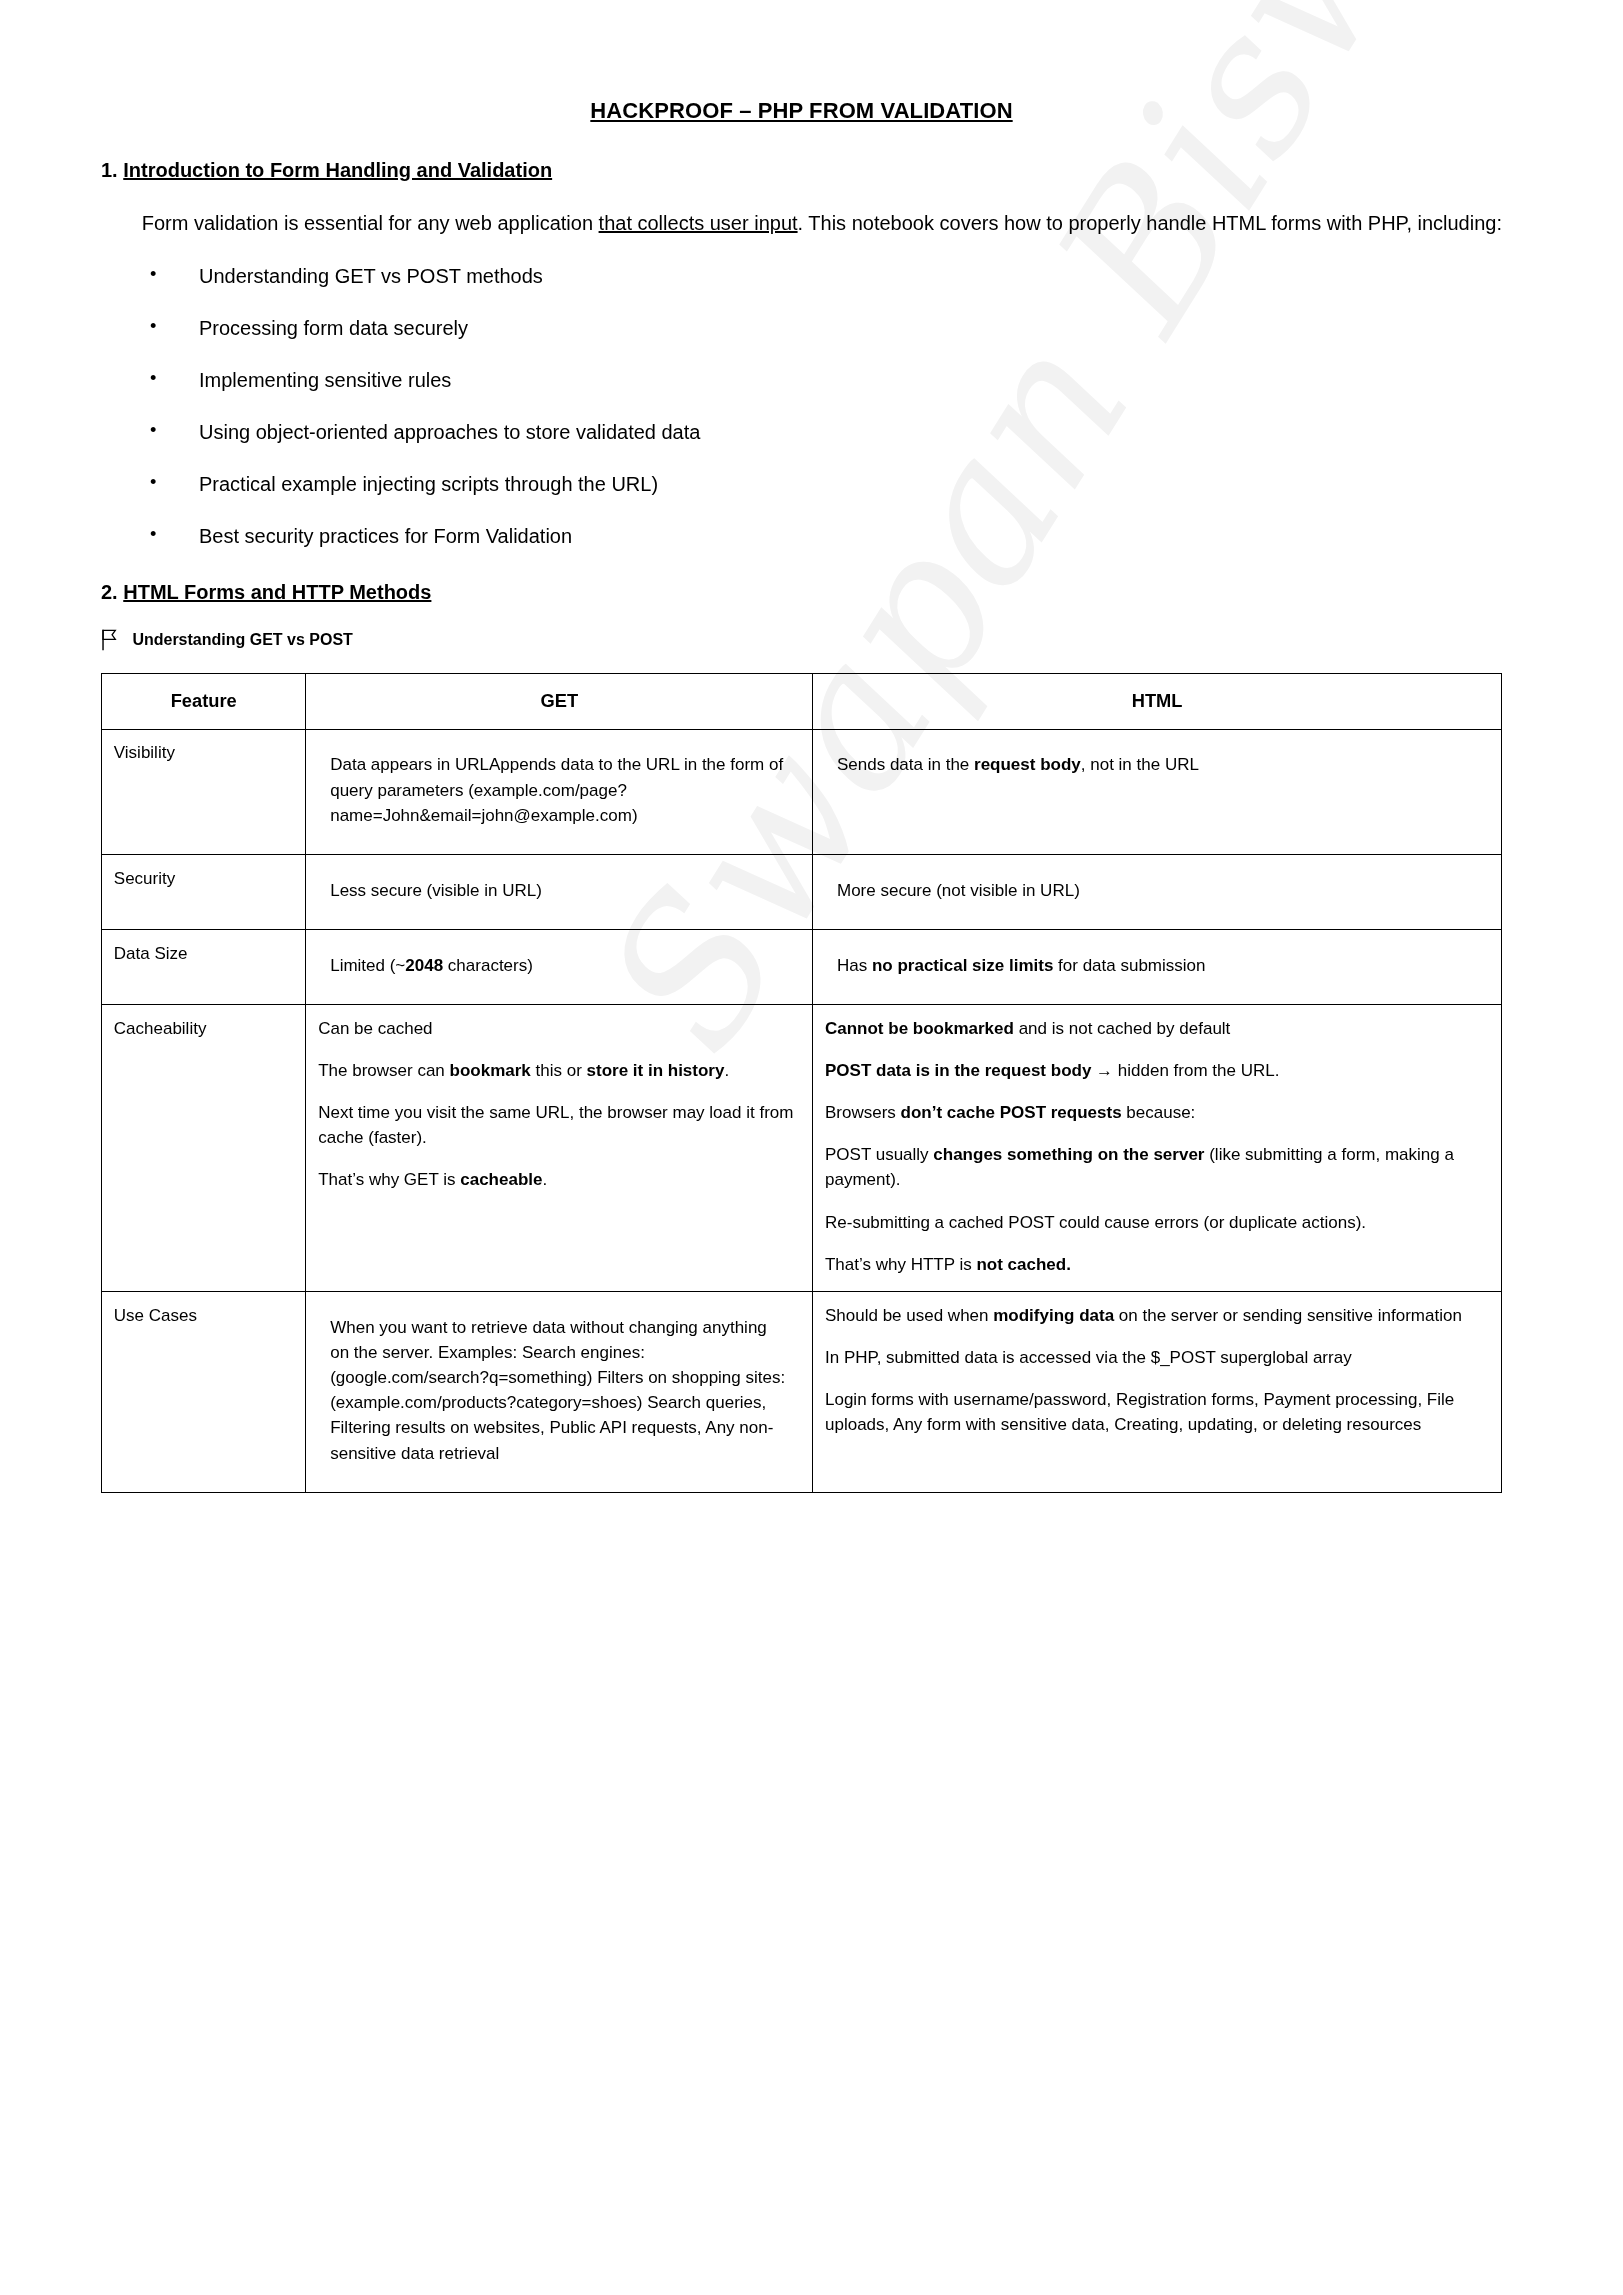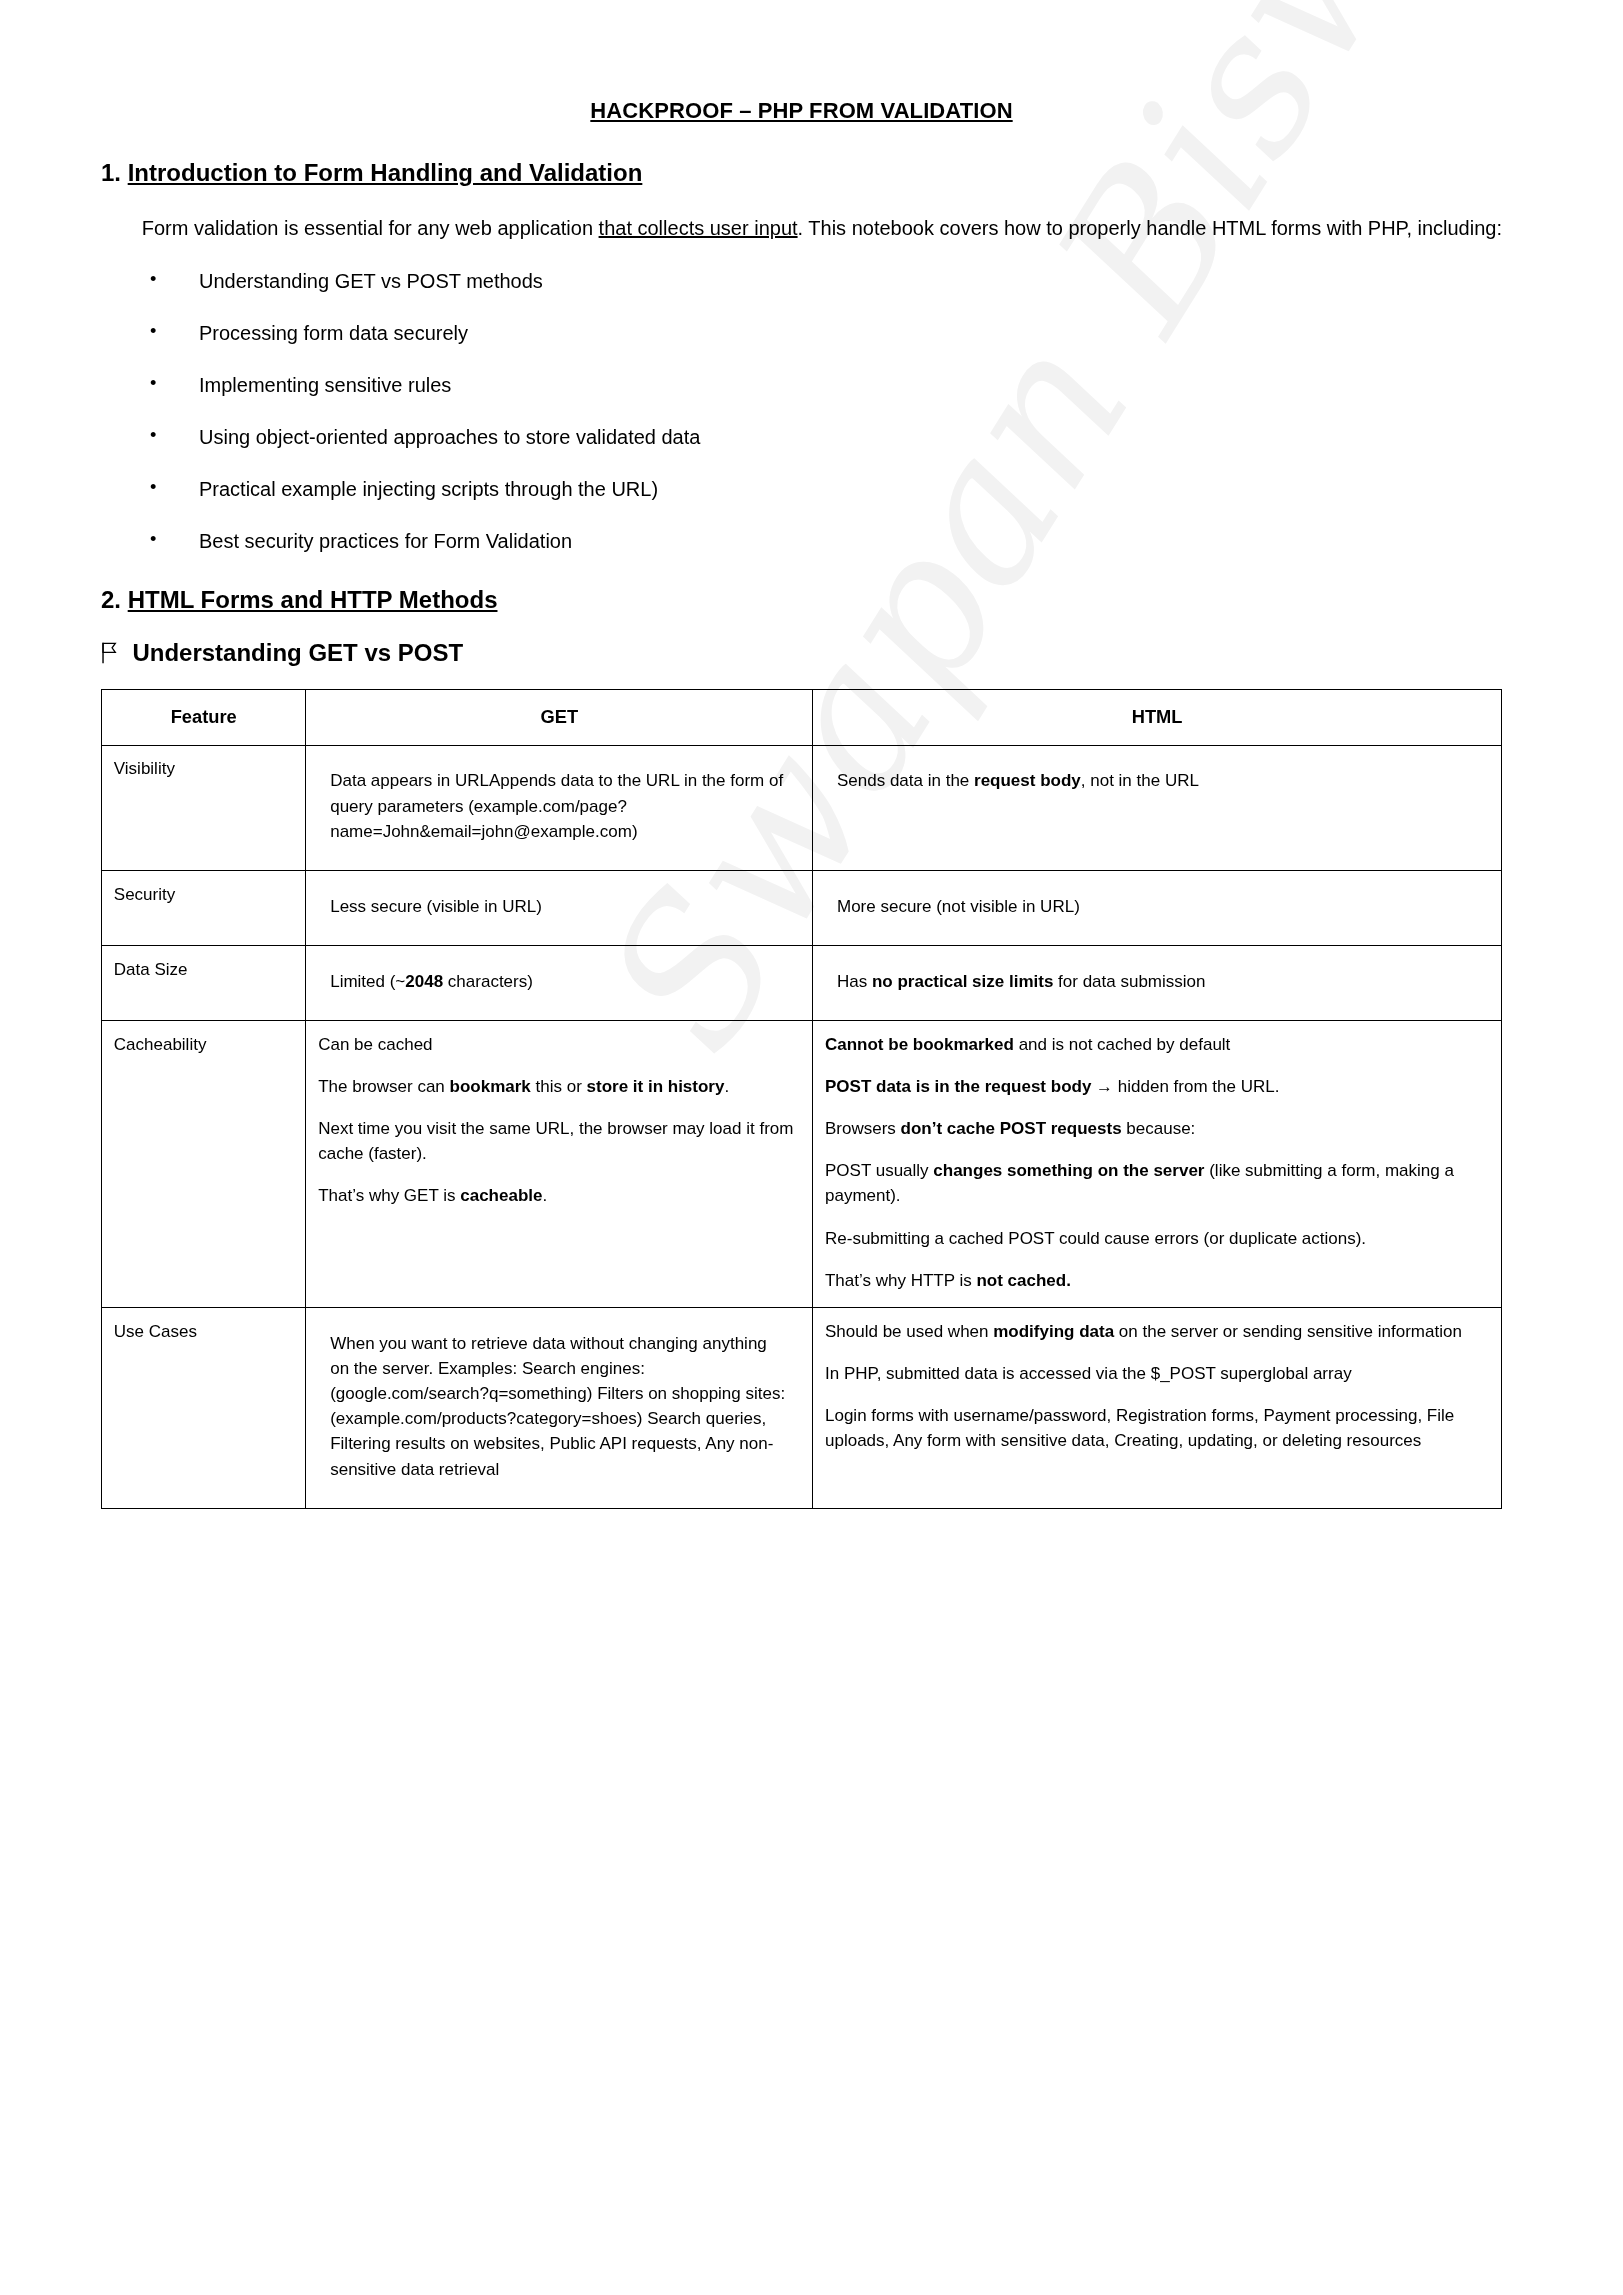--- a/index.html
+++ b/index.html
@@ -43,21 +43,21 @@
   }
   h1.doc-title {
     text-align: center;
     font-size: 22px;
     font-weight: bold;
     text-decoration: underline;
     margin: 0 0 35px 0;
     letter-spacing: 0.1px;
   }
   h2.section-title {
-    font-size: 24px;
+    font-size: 20px;
     font-weight: bold;
     margin: 0 0 25px 0;
   }
   h2.section-title .num {
     text-decoration: none;
   }
   h2.section-title .txt {
     text-decoration: underline;
   }
   p.para {
@@ -82,21 +82,21 @@
     position: relative;
   }
   ul.bullets li::before {
     content: "\2022";
     position: absolute;
     left: 49px;
     top: -1.3px;
     font-size: 18.3px;
   }
   .subhead {
-    font-size: 24px;
+    font-size: 16px;
     font-weight: bold;
     margin: 0 0 22px 0;
     display: flex;
     align-items: center;
     gap: 14.4px;
   }
   .subhead .flag-icon {
     display: inline-block;
     width: 17px;
     height: 22px;

